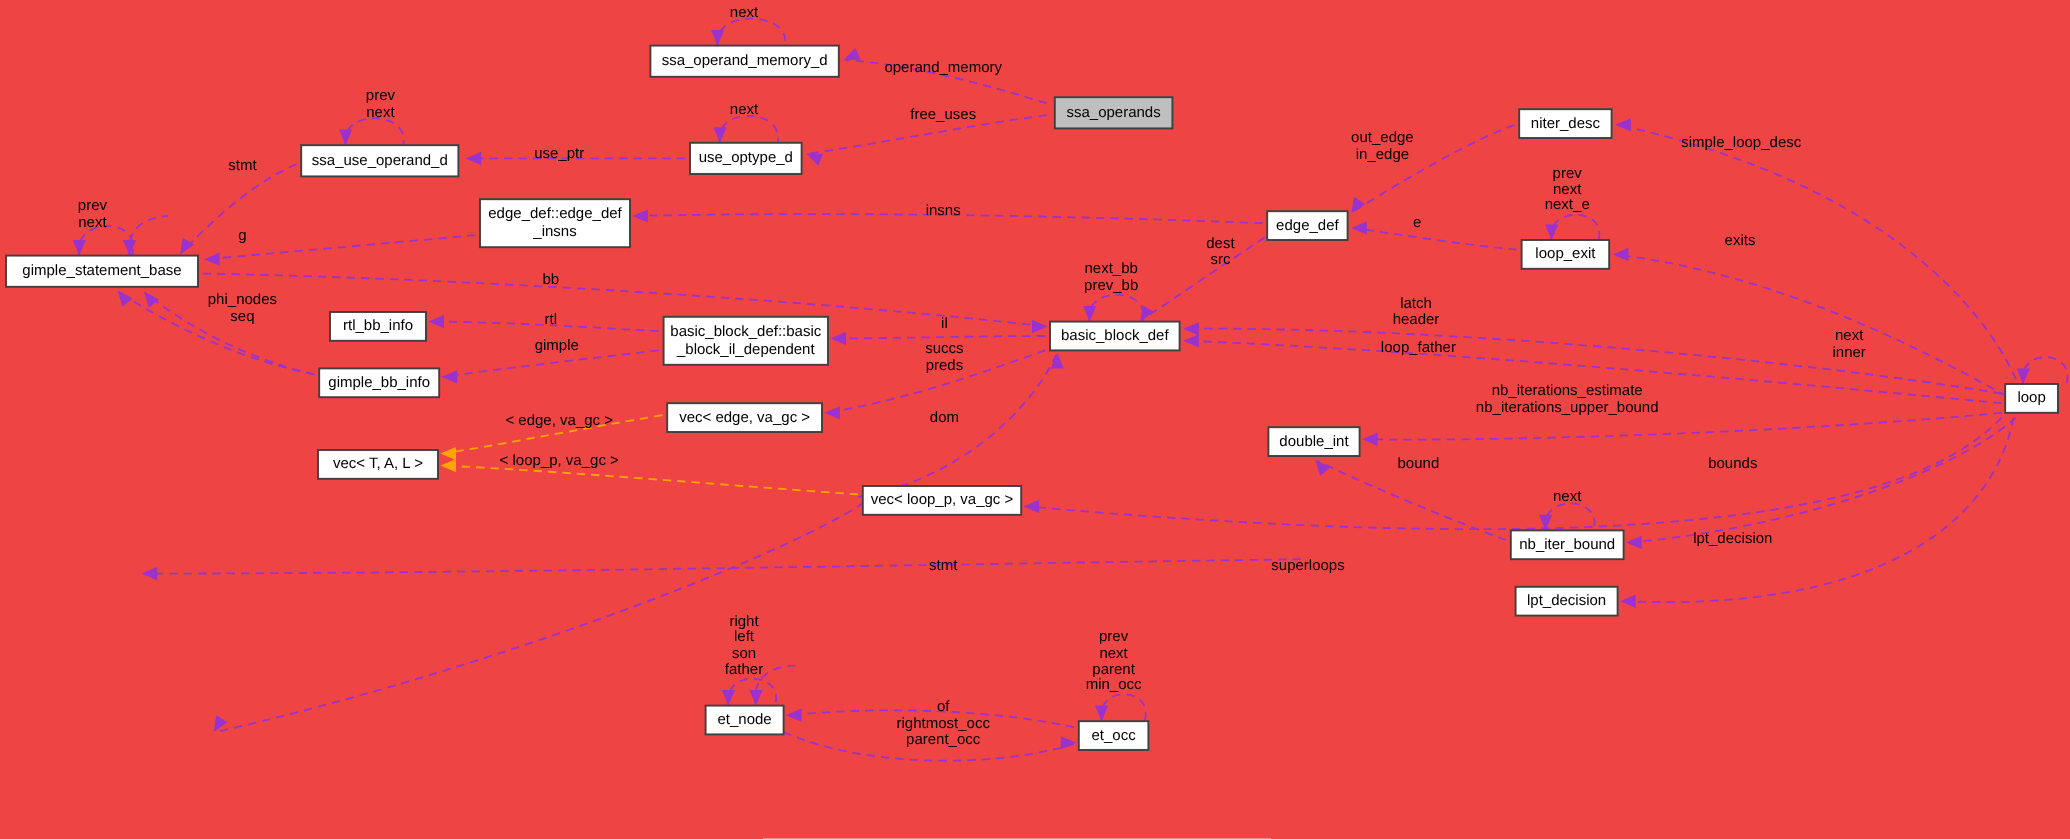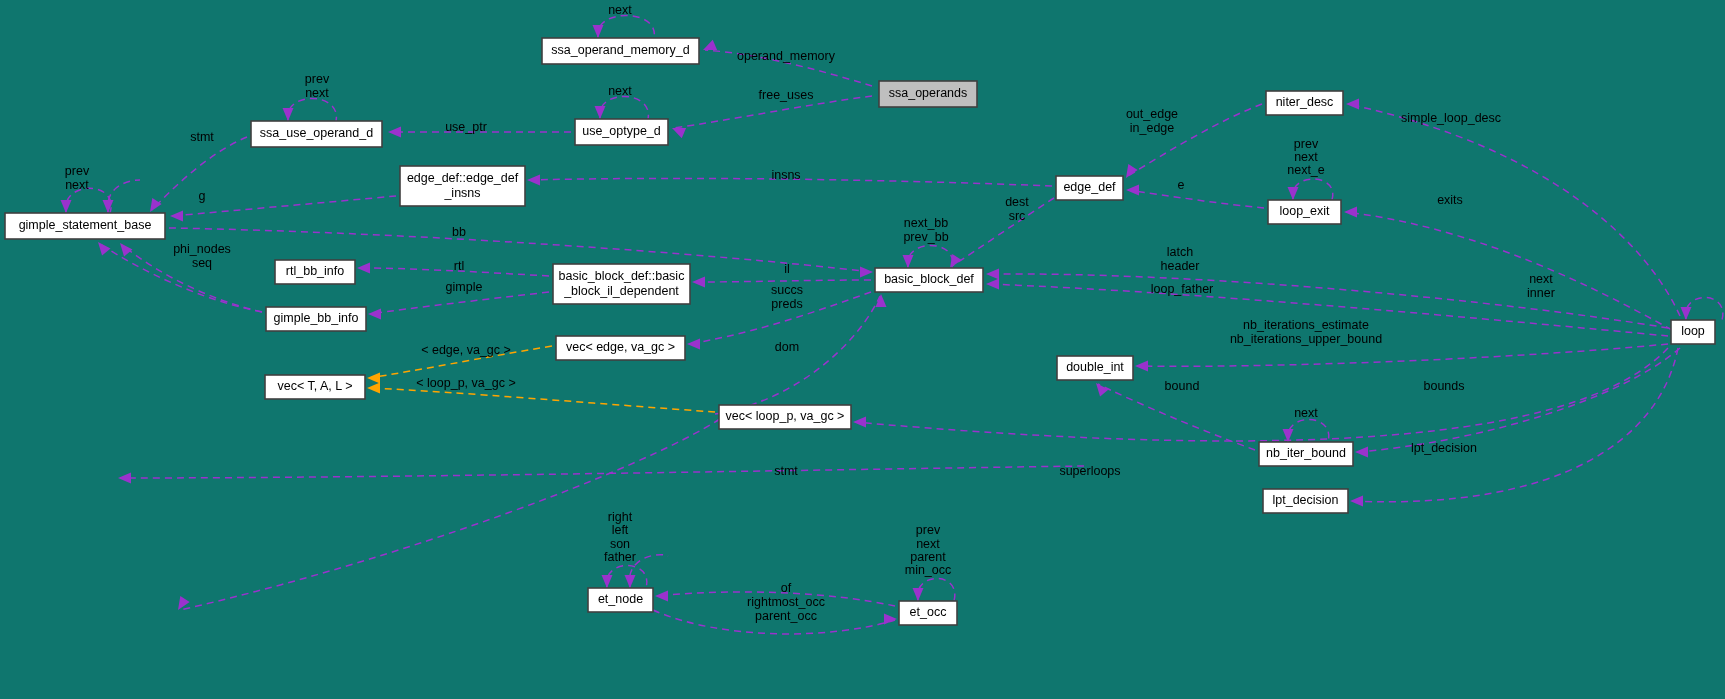--- a/index.html
+++ b/index.html
@@ -4,21 +4,21 @@
 <style>
   html, body {
     margin: 0;
     padding: 0;
     background: #ffffff;
   }
   #diagram-root {
     position: relative;
     width: 1725px;
     height: 699px;
-    background: #0f766e;
+    background: #ef4444;
     font-family: "Liberation Sans", sans-serif;
     overflow: hidden;
   }
   svg#graph {
     position: absolute;
     left: 0;
     top: 0;
     width: 1725px;
     height: 699px;
     display: block;

